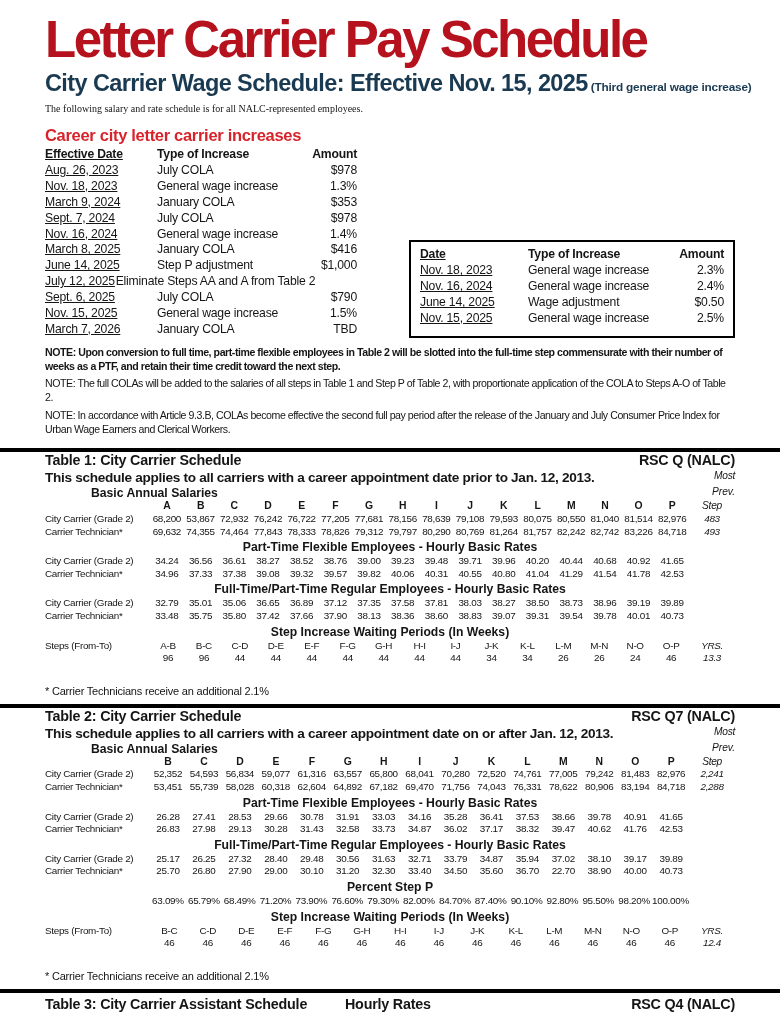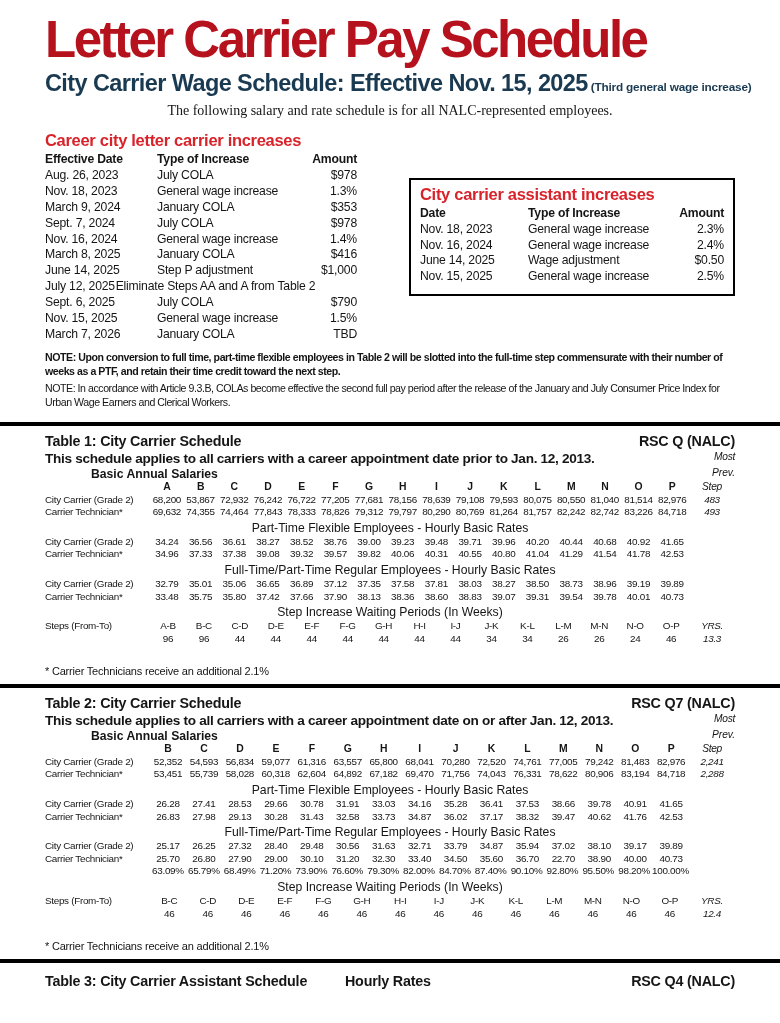--- a/index.html
+++ b/index.html
@@ -15,52 +15,52 @@
   h1 {
     color:var(--title-red); font-size:51px; font-weight:800;
     letter-spacing:-2.5px; line-height:1.02; margin:14px 0 4px;
     white-space:nowrap;
   }
   h2 {
     color:var(--navy); font-size:23.5px; font-weight:800;
     letter-spacing:-0.6px; margin:2px 0 6px; white-space:nowrap;
   }
   h2 .subnote { font-size:11.8px; font-weight:600; letter-spacing:-0.2px; margin-left:3px; }
-  .intro { font-family:"Liberation Serif", serif; font-size:14px; margin:2px 0 10px;text-align:center; }
+  .intro { font-family:"Liberation Serif", serif; font-size:10px; margin:2px 0 10px; }
 
   
-  .inc-wrap { display:flex; gap:52px; margin:12px 0 6px; align-items:center; }
+  .inc-wrap { display:flex; gap:52px; margin:12px 0 6px; align-items:flex-end; }
   .inc-left { width:312px; }
   .inc-box { width:362px; border:2px solid #000; padding:5px 9px 9px; }
   h3.redhead { color:var(--header-red); font-size:16.5px; font-weight:800; letter-spacing:-0.3px; margin-bottom:2px; white-space:nowrap; }
   .inc-row, .inc-hrow { display:flex; font-size:12.2px; line-height:15.9px; letter-spacing:-0.2px; }
   .inc-hrow { font-weight:bold; }
-  .inc-date { width:112px; }
+  .inc-date { width:112px;text-decoration:underline; }
   .inc-type { flex:1; white-space:nowrap; }
   .inc-amt  { width:66px; text-align:right; }
   .inc-box .inc-date { width:108px; }
   .inc-box .inc-amt { width:60px; }
 
   
   .notes { margin-top:8px; padding-bottom:8px; }
   .notes p { font-size:10.6px; line-height:1.3; letter-spacing:-0.45px; margin:4px 0; }
   .notes p.bold { font-weight:bold; }
 
   
   .rule { height:4px; background:#000; width:780px; }
 
   
-  .tblsec { padding-top:7px; padding-bottom:7px; }
+  .tblsec { padding-top:0; padding-bottom:7px; }
   .tbl-head { display:flex; justify-content:space-between; font-weight:bold; font-size:14.3px; letter-spacing:-0.2px; margin-bottom:2px; }
   .applies-row { display:flex; font-weight:bold; font-size:13.6px; letter-spacing:-0.3px; }
   .applies-row .applies { flex:1; }
   .mps { width:46px; text-align:right; font-style:italic; font-weight:normal; font-size:10.2px; line-height:11.5px; }
   .caption-row { display:flex; margin-top:1px; }
   .caption-row .cap { flex:1; padding-left:46px; text-align:left; font-weight:bold; font-size:12.2px; }
-  .caption { text-align:center; font-weight:normal; font-size:12.2px; margin:2px 0 1px; }
+  .caption { text-align:center; font-weight:bold; font-size:12.2px; margin:2px 0 1px; }
   .num-row { display:flex; font-size:9.9px; line-height:12.6px; letter-spacing:-0.3px; }
   .rlabel { width:105px; white-space:nowrap; }
   .cell { flex:1; text-align:center; white-space:nowrap; }
   .lastcell { width:46px; text-align:center; font-style:italic; }
   .letters .cell { font-weight:bold; font-size:10.4px; }
   .letters .lastcell { font-weight:normal; font-size:10.2px; }
   .footnote { font-size:11px; letter-spacing:-0.2px; margin-top:20px; }
 
   
   .t3-head { display:flex; font-weight:bold; font-size:14.3px; letter-spacing:-0.2px; margin:3px 0 5px; }
@@ -139,21 +139,20 @@
             </div>
             <div class="inc-row">
               <span class="inc-date">March 7, 2026</span>
               <span class="inc-type">January COLA</span>
               <span class="inc-amt">TBD</span>
             </div>
           </div>
       </div>
 
       <div class="inc-box">
-        <h3 class="redhead">City carrier assistant increases</h3>
         <div class="inc-hrow">
           <span class="inc-date">Date</span>
           <span class="inc-type">Type of Increase</span>
           <span class="inc-amt">Amount</span>
         </div>
         <div id="cca-rows">
             <div class="inc-row">
               <span class="inc-date">Nov. 18, 2023</span>
               <span class="inc-type">General wage increase</span>
               <span class="inc-amt">2.3%</span>
@@ -172,20 +171,21 @@
               <span class="inc-date">Nov. 15, 2025</span>
               <span class="inc-type">General wage increase</span>
               <span class="inc-amt">2.5%</span>
             </div>
           </div>
       </div>
     </div>
 
     <div class="notes">
       <p class="bold">NOTE: Upon conversion to full time, part-time flexible employees in Table 2 will be slotted into the full-time step commensurate with their number of weeks as a PTF, and retain their time credit toward the next step.</p>
+      <p>NOTE: The full COLAs will be added to the salaries of all steps in Table 1 and Step P of Table 2, with proportionate application of the COLA to Steps A-O of Table 2.</p>
       <p>NOTE: In accordance with Article 9.3.B, COLAs become effective the second full pay period after the release of the January and July Consumer Price Index for Urban Wage Earners and Clerical Workers.</p>
     </div>
   </div>
 
   <div class="rule"></div>
 
   <div class="inner tblsec">
     <div class="tbl-head">
       <span>Table 1: City Carrier Schedule</span>
       <span>RSC Q (NALC)</span>
@@ -528,20 +528,21 @@
           <span class="cell">33.40</span>
           <span class="cell">34.50</span>
           <span class="cell">35.60</span>
           <span class="cell">36.70</span>
           <span class="cell">22.70</span>
           <span class="cell">38.90</span>
           <span class="cell">40.00</span>
           <span class="cell">40.73</span>
           <span class="lastcell"></span>
         </div>
+        <div class="caption">Percent Step P</div>
         <div class="num-row">
           <span class="rlabel"></span>
           <span class="cell">63.09%</span>
           <span class="cell">65.79%</span>
           <span class="cell">68.49%</span>
           <span class="cell">71.20%</span>
           <span class="cell">73.90%</span>
           <span class="cell">76.60%</span>
           <span class="cell">79.30%</span>
           <span class="cell">82.00%</span>

